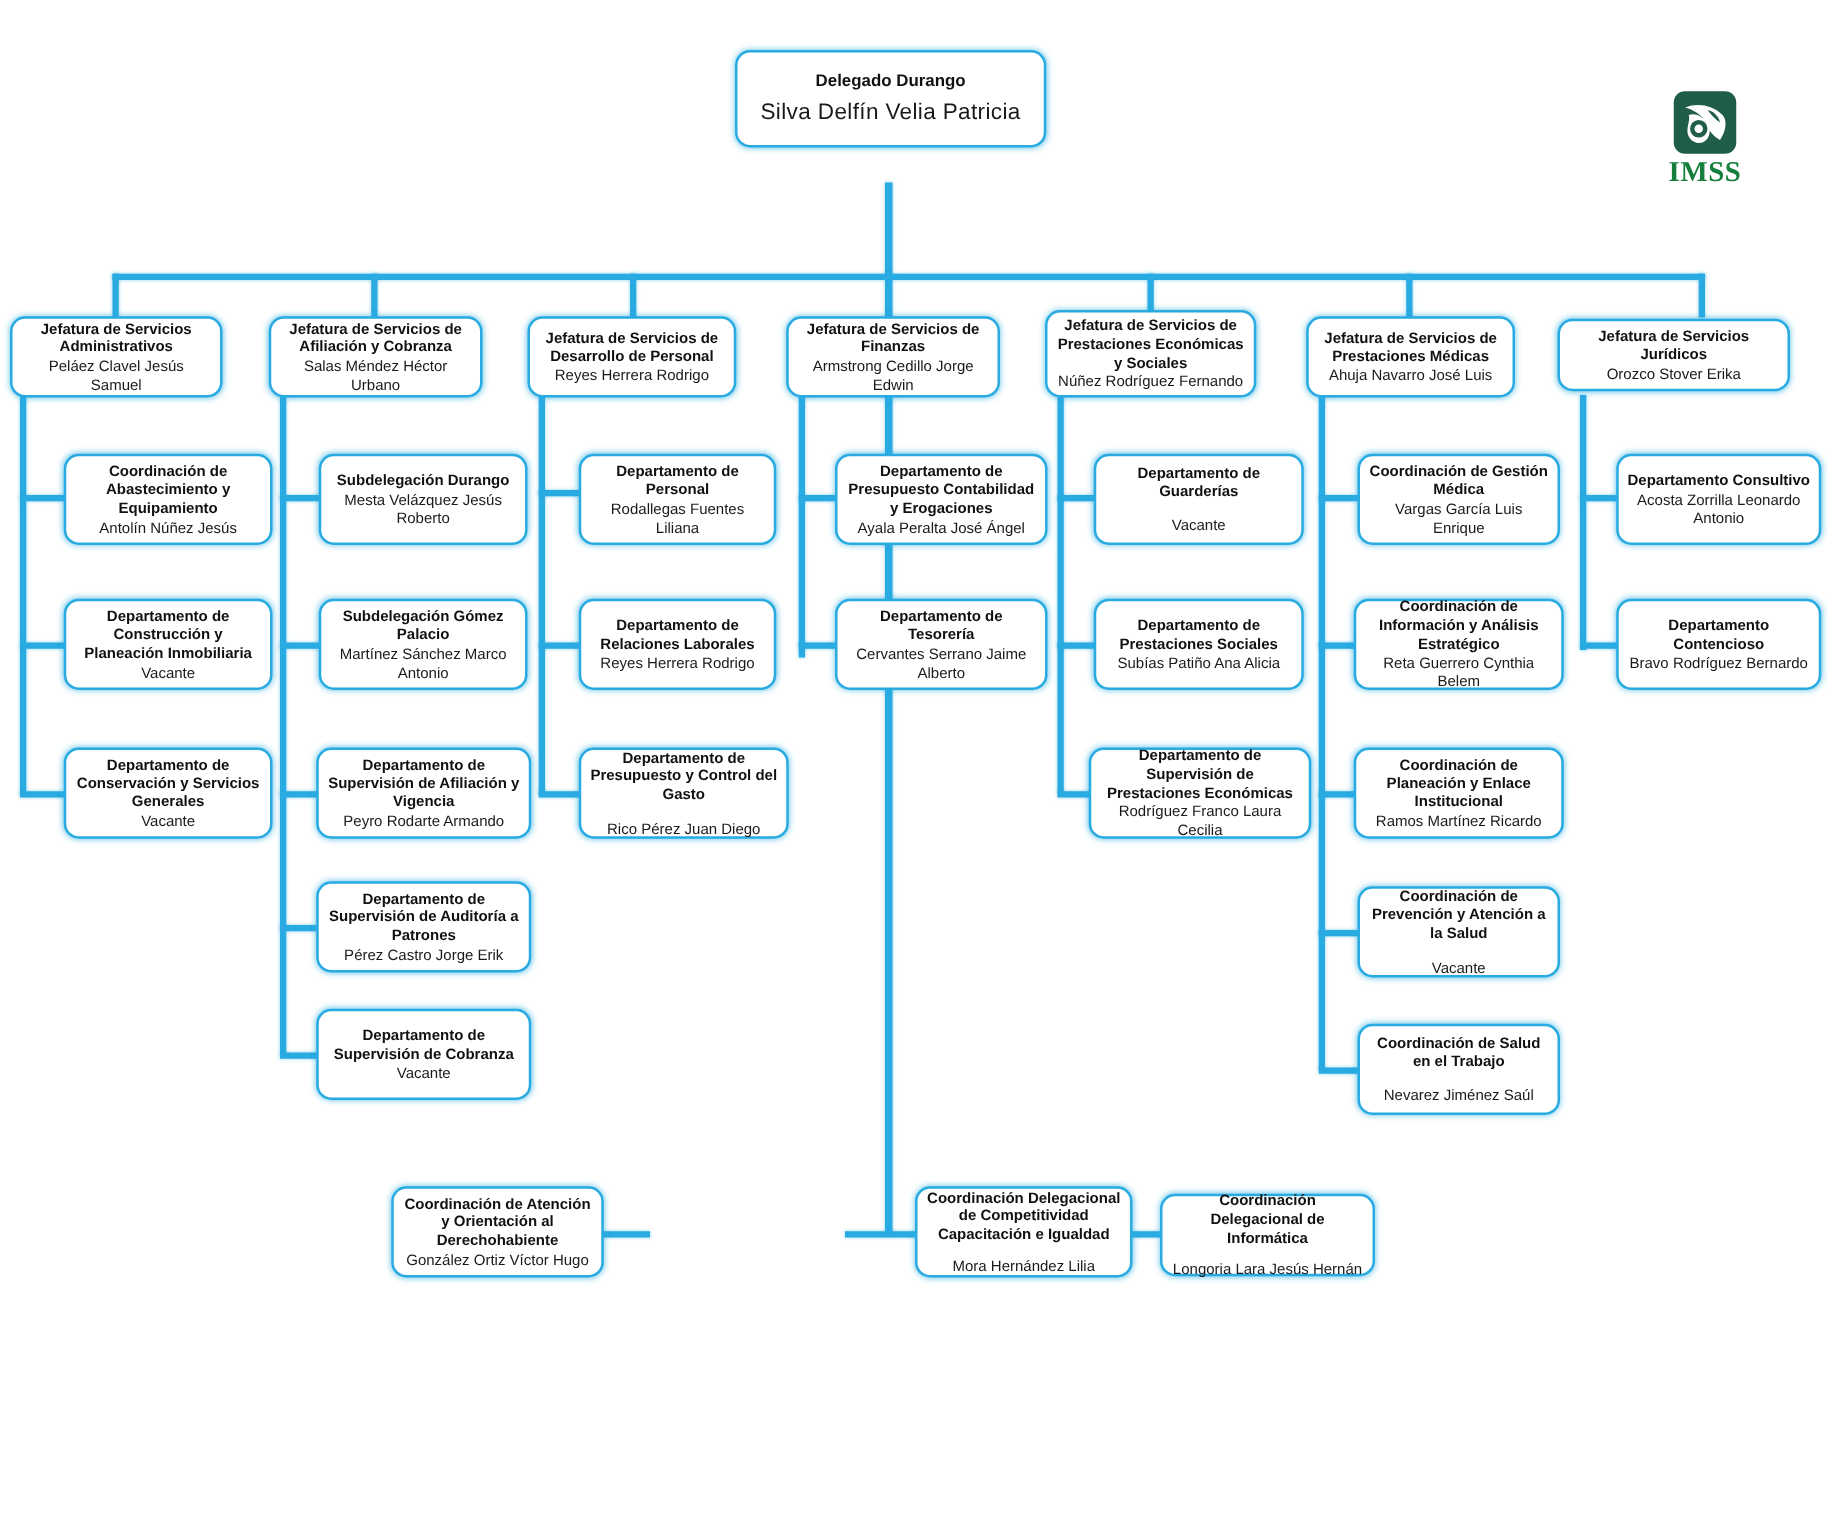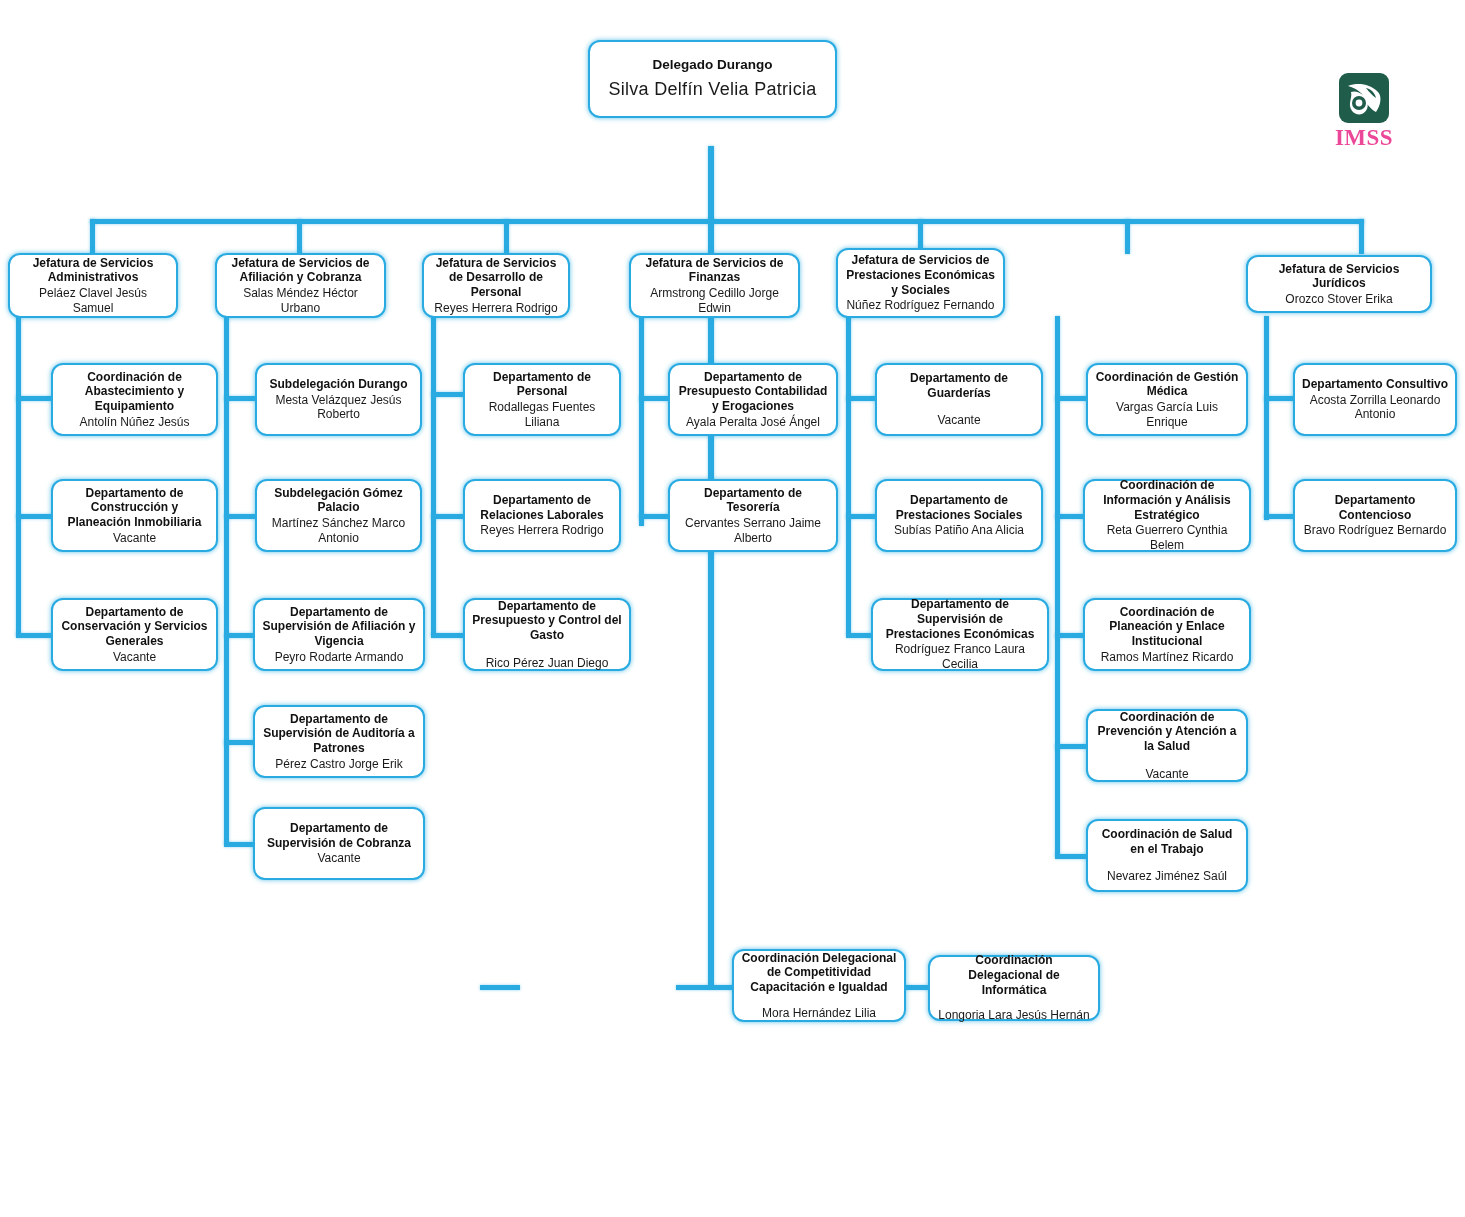--- a/index.html
+++ b/index.html
@@ -74,21 +74,21 @@
     z-index: 4;
     display: flex;
     flex-direction: column;
     align-items: center;
   }
   #imss-logo .mark { width: 52px; height: 52px; display:block; }
   #imss-logo .wordmark {
     font-family: "Liberation Serif", serif;
     font-weight: bold;
     font-size: 23px;
-    color: #ec4899;
+    color: #15803d;
     letter-spacing: .5px;
     line-height: 1;
     margin-top: 2px;
   }
 </style>
 </head>
 <body>
 
 <div id="chart-root">
 
@@ -165,32 +165,36 @@
   </div>
 
   <div class="node lvl1" style="left:8px; top:253px; width:170px; height:65px;">
     <div class="title">Jefatura de Servicios Administrativos</div>
     <div class="person">Peláez Clavel Jesús Samuel</div>
   </div>
   <div class="node lvl1" style="left:215px; top:253px; width:171px; height:65px;">
     <div class="title">Jefatura de Servicios de Afiliación y Cobranza</div>
     <div class="person">Salas Méndez Héctor Urbano</div>
   </div>
-  <div class="node lvl1" style="left:422px; top:253px; width:148px; height:65px;">
+  <div class="node lvl1" style="left:422px; top:253px; width:167px; height:65px;">
     <div class="title">Jefatura de Servicios de Desarrollo  de Personal</div>
     <div class="person">Reyes Herrera Rodrigo</div>
   </div>
   <div class="node lvl1" style="left:629px; top:253px; width:171px; height:65px;">
     <div class="title">Jefatura de Servicios de Finanzas</div>
     <div class="person">Armstrong Cedillo Jorge Edwin</div>
   </div>
   <div class="node lvl1" style="left:836px; top:248px; width:169px; height:70px;">
     <div class="title">Jefatura de Servicios de Prestaciones Económicas y Sociales</div>
     <div class="person">Núñez Rodríguez Fernando</div>
   </div>
+  <div class="node lvl1" style="left:1045px; top:253px; width:167px; height:65px;">
+    <div class="title">Jefatura de Servicios de Prestaciones Médicas</div>
+    <div class="person">Ahuja Navarro José Luis</div>
+  </div>
   <div class="node lvl1" style="left:1246px; top:255px; width:186px; height:58px;">
     <div class="title">Jefatura de Servicios Jurídicos</div>
     <div class="person">Orozco Stover Erika</div>
   </div>
 
   <div class="node lvl2" style="left:51px; top:363px; width:167px; height:73px;">
     <div class="title">Coordinación de Abastecimiento y Equipamiento</div>
     <div class="person">Antolín Núñez Jesús</div>
   </div>
   <div class="node lvl2" style="left:51px; top:479px; width:167px; height:73px;">
@@ -281,20 +285,24 @@
 
   <div class="node lvl2" style="left:1293px; top:363px; width:164px; height:73px;">
     <div class="title">Departamento Consultivo</div>
     <div class="person">Acosta Zorrilla Leonardo Antonio</div>
   </div>
   <div class="node lvl2" style="left:1293px; top:479px; width:164px; height:73px;">
     <div class="title">Departamento Contencioso</div>
     <div class="person">Bravo Rodríguez Bernardo</div>
   </div>
 
+  <div class="node bottom" style="left:313px; top:949px; width:170px; height:73px;">
+    <div class="title">Coordinación de Atención y Orientación al Derechohabiente</div>
+    <div class="person">González Ortiz Víctor Hugo</div>
+  </div>
   <div class="node bottom gap" style="left:732px; top:949px; width:174px; height:73px;">
     <div class="title">Coordinación Delegacional de Competitividad Capacitación e Igualdad</div>
     <div class="person">Mora Hernández Lilia</div>
   </div>
   <div class="node bottom gap" style="left:928px; top:955px; width:172px; height:66px;">
     <div class="title">Coordinación Delegacional de Informática</div>
     <div class="person">Longoria Lara Jesús Hernán</div>
   </div>
 
 </div>

